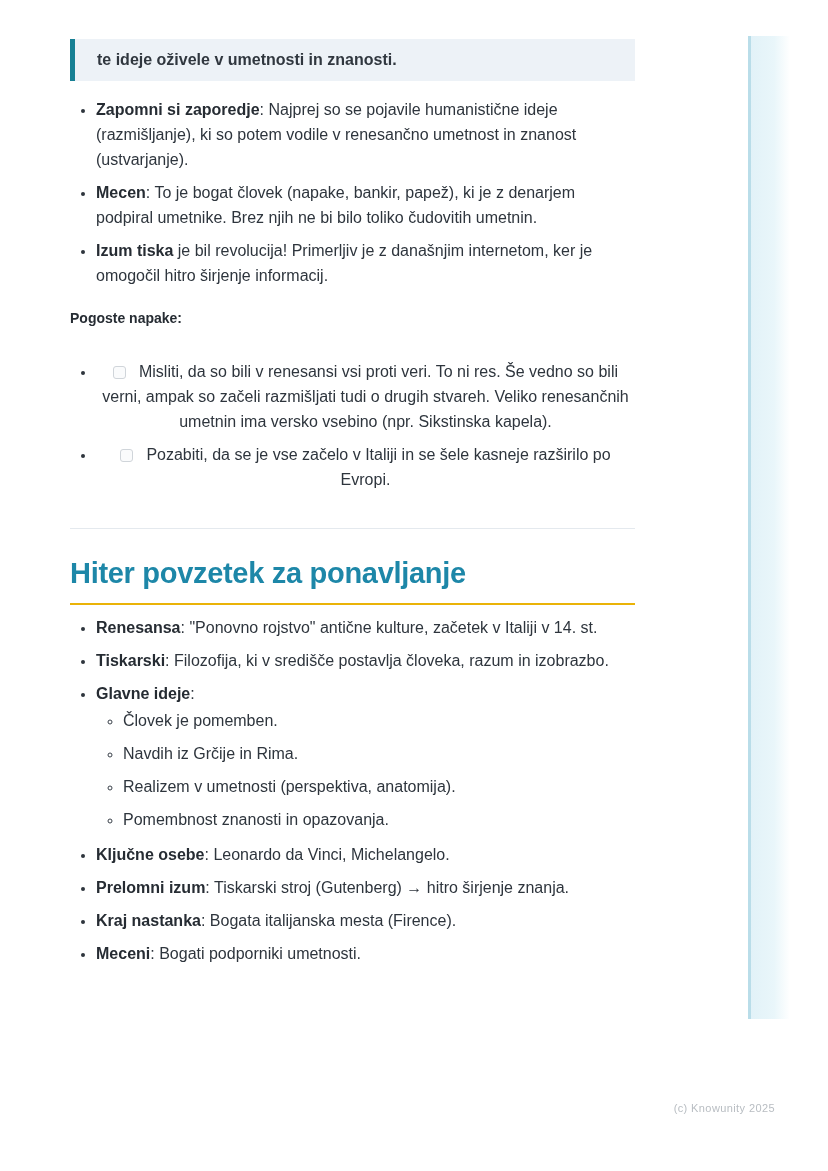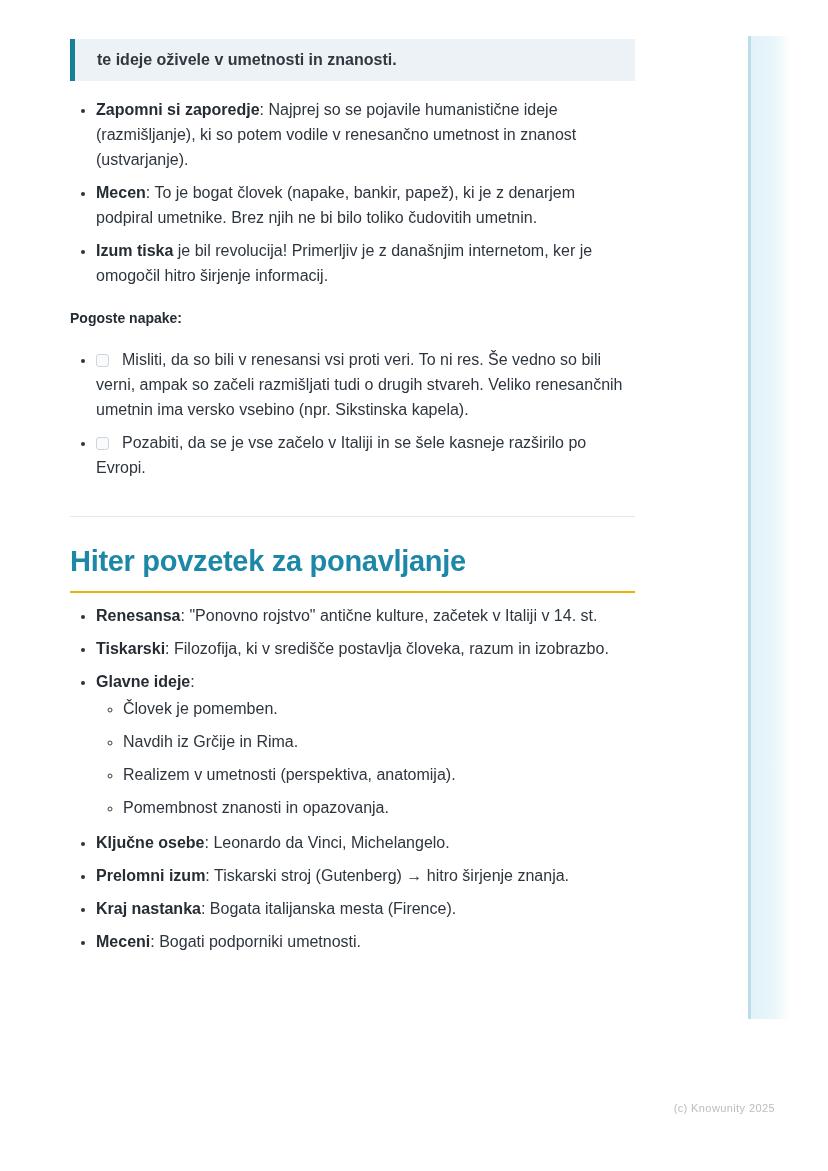--- a/index.html
+++ b/index.html
@@ -47,21 +47,21 @@
   li { margin: 0 0 8px 0; }
   li::marker { color: #2e353d; font-size: 14px; }
   b.lead { font-weight: 700; color: #262c33; }
   .mistakes-heading {
     margin: 20px 0 0 0;
     font-size: 14px;
     line-height: 21px;
     font-weight: 700;
     color: #262c33;
   }
-  ul.mistakes-list { margin-top: 18px; }
+  ul.mistakes-list { margin-top: 30px; text-align: center; }
   .checkbox {
     display: inline-block;
     width: 13px;
     height: 13px;
     border: 1.5px solid #d0d5da;
     border-radius: 3px;
     background: #fafbfc;
     vertical-align: -2px;
     margin-right: 13px;
     box-sizing: border-box;

